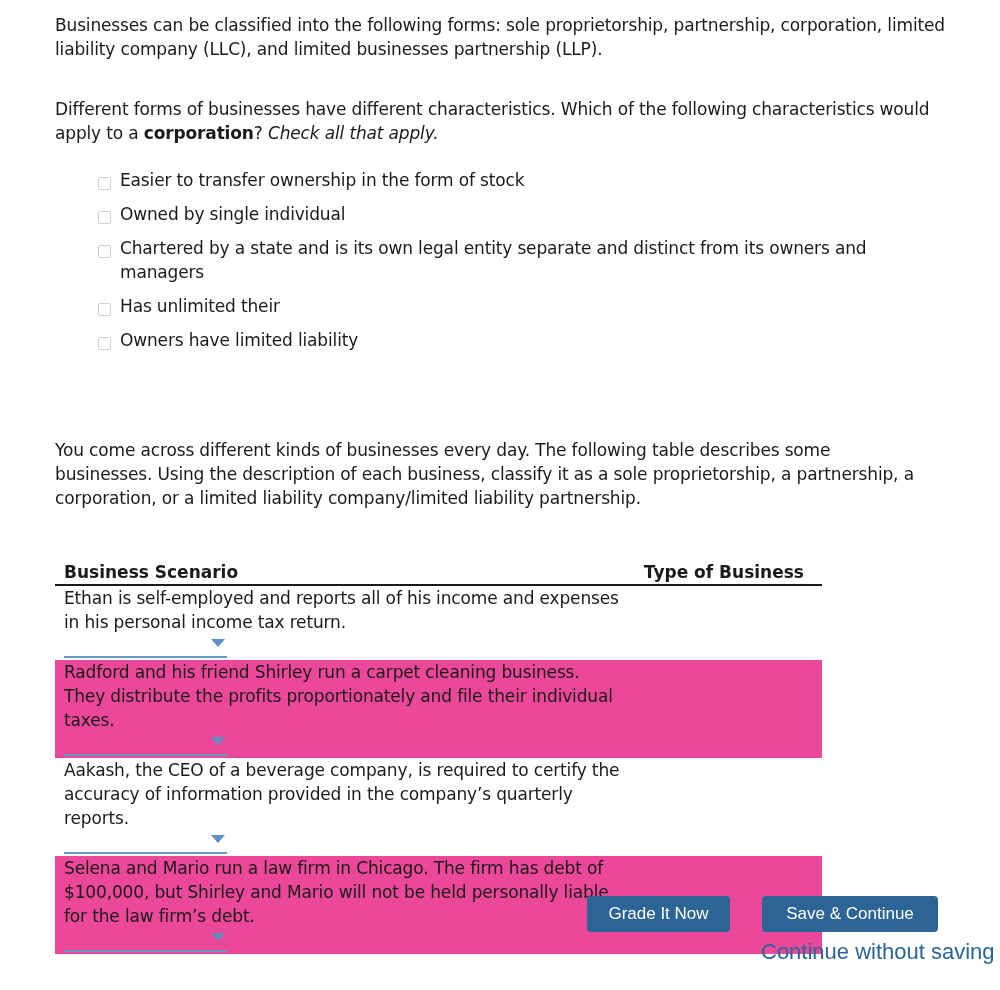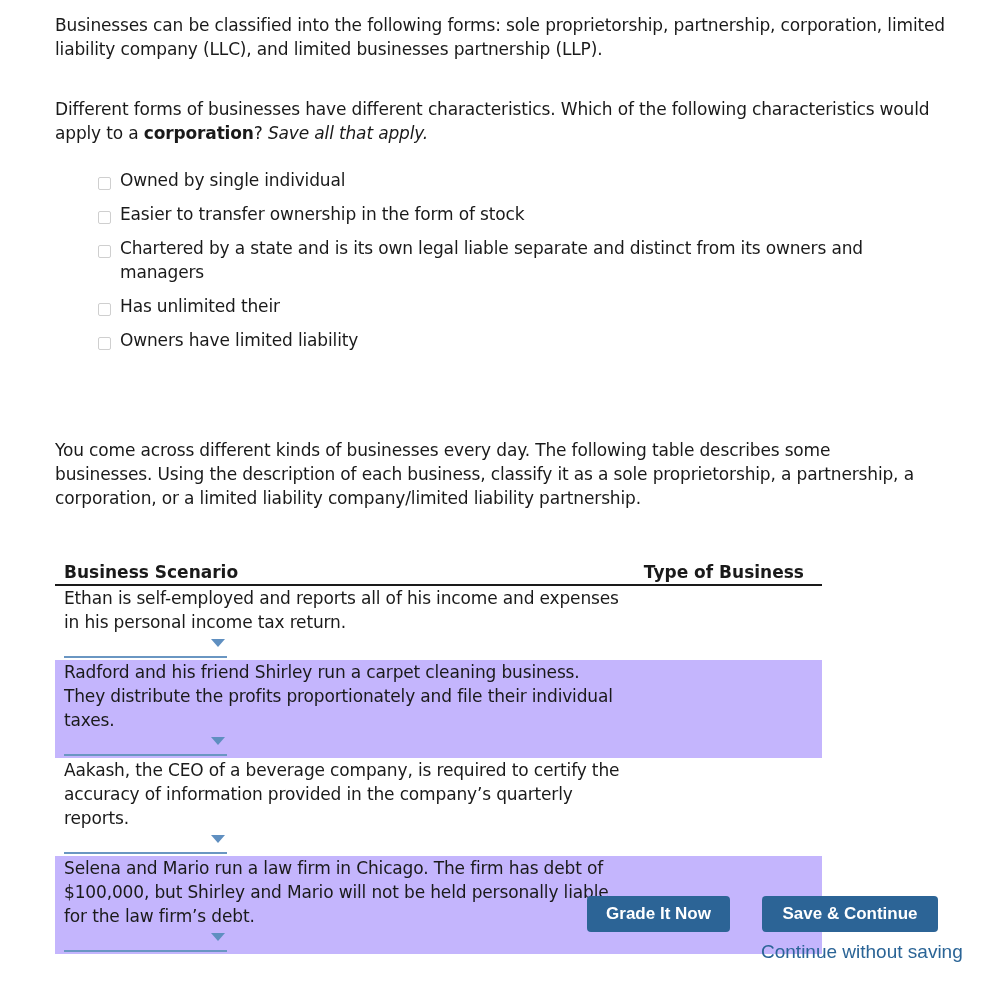--- a/index.html
+++ b/index.html
@@ -23,61 +23,61 @@
     }
     .check-item .label { flex: 1; letter-spacing: -0.15px; }
 
     .table { position: absolute; left: 55px; top: 560px; width: 767px; }
     .thead {
       display: flex; justify-content: space-between; align-items: flex-start;
       border-bottom: 2px solid #1a1a1a; padding: 0 18px 0 9px; height: 24px;
       font-weight: bold;
     }
     .row { display: flex; justify-content: space-between; padding: 0 0 0 9px; flex-direction: column; }
-    .row.alt { background: #c4b5fd; }
+    .row.alt { background: #ec4899; }
     .row .desc { width: 560px; letter-spacing: -0.15px; }
     .row .cell-select { position: relative; width: 163px; margin-right: 21px; height: 26px; margin-top: 0; }
     .select-line { position: absolute; left: 0; right: 0; top: 22px; height: 2px; background: #6a96c2; }
     .select-arrow {
       position: absolute; right: 2px; top: 5px; width: 0; height: 0;
       border-left: 7px solid transparent; border-right: 7px solid transparent;
       border-top: 8px solid #5f8fc0;
     }
 
     .btn {
       position: absolute; top: 896px; height: 36px; border-radius: 4px;
       background: #2c6496; color: #fff; font-family: "Liberation Sans", sans-serif;
-      font-weight: bold; font-size: 17px; line-height: 36px; text-align: center; cursor: pointer;
+      font-weight: normal; font-size: 17px; line-height: 36px; text-align: center; cursor: pointer;
     }
     #grade-btn { left: 587px; width: 143px; }
     #save-btn { left: 762px; width: 176px; }
     .link {
       position: absolute; top: 940px; left: 761px; font-family: "Liberation Sans", sans-serif;
-      font-size: 19px; color: #2a6496; cursor: pointer;
+      font-size: 22px; color: #2a6496; cursor: pointer;
     }
   </style>
 </head>
 <body>
 
 <p class="para" id="p1">Businesses can be classified into the following forms: sole proprietorship, partnership, corporation, limited liability company (LLC), and limited businesses partnership (LLP).</p>
 
-<p class="para" id="p2"><span>Different forms of businesses have different characteristics. Which of the following characteristics would apply to a </span><span class="q-bold">corporation</span><span>? </span><span class="q-ital">Save all that apply.</span></p>
+<p class="para" id="p2"><span>Different forms of businesses have different characteristics. Which of the following characteristics would apply to a </span><span class="q-bold">corporation</span><span>? </span><span class="q-ital">Check all that apply.</span></p>
 
 <div class="checklist">
+  <div class="check-item">
+      <span class="box"></span>
+      <span class="label">Easier to transfer ownership in the form of stock</span>
+    </div>
   <div class="check-item">
       <span class="box"></span>
       <span class="label">Owned by single individual</span>
     </div>
   <div class="check-item">
       <span class="box"></span>
-      <span class="label">Easier to transfer ownership in the form of stock</span>
-    </div>
-  <div class="check-item">
-      <span class="box"></span>
-      <span class="label">Chartered by a state and is its own legal liable separate and distinct from its owners and managers</span>
+      <span class="label">Chartered by a state and is its own legal entity separate and distinct from its owners and managers</span>
     </div>
   <div class="check-item">
       <span class="box"></span>
       <span class="label">Has unlimited their</span>
     </div>
   <div class="check-item">
       <span class="box"></span>
       <span class="label">Owners have limited liability</span>
     </div>
 </div>

